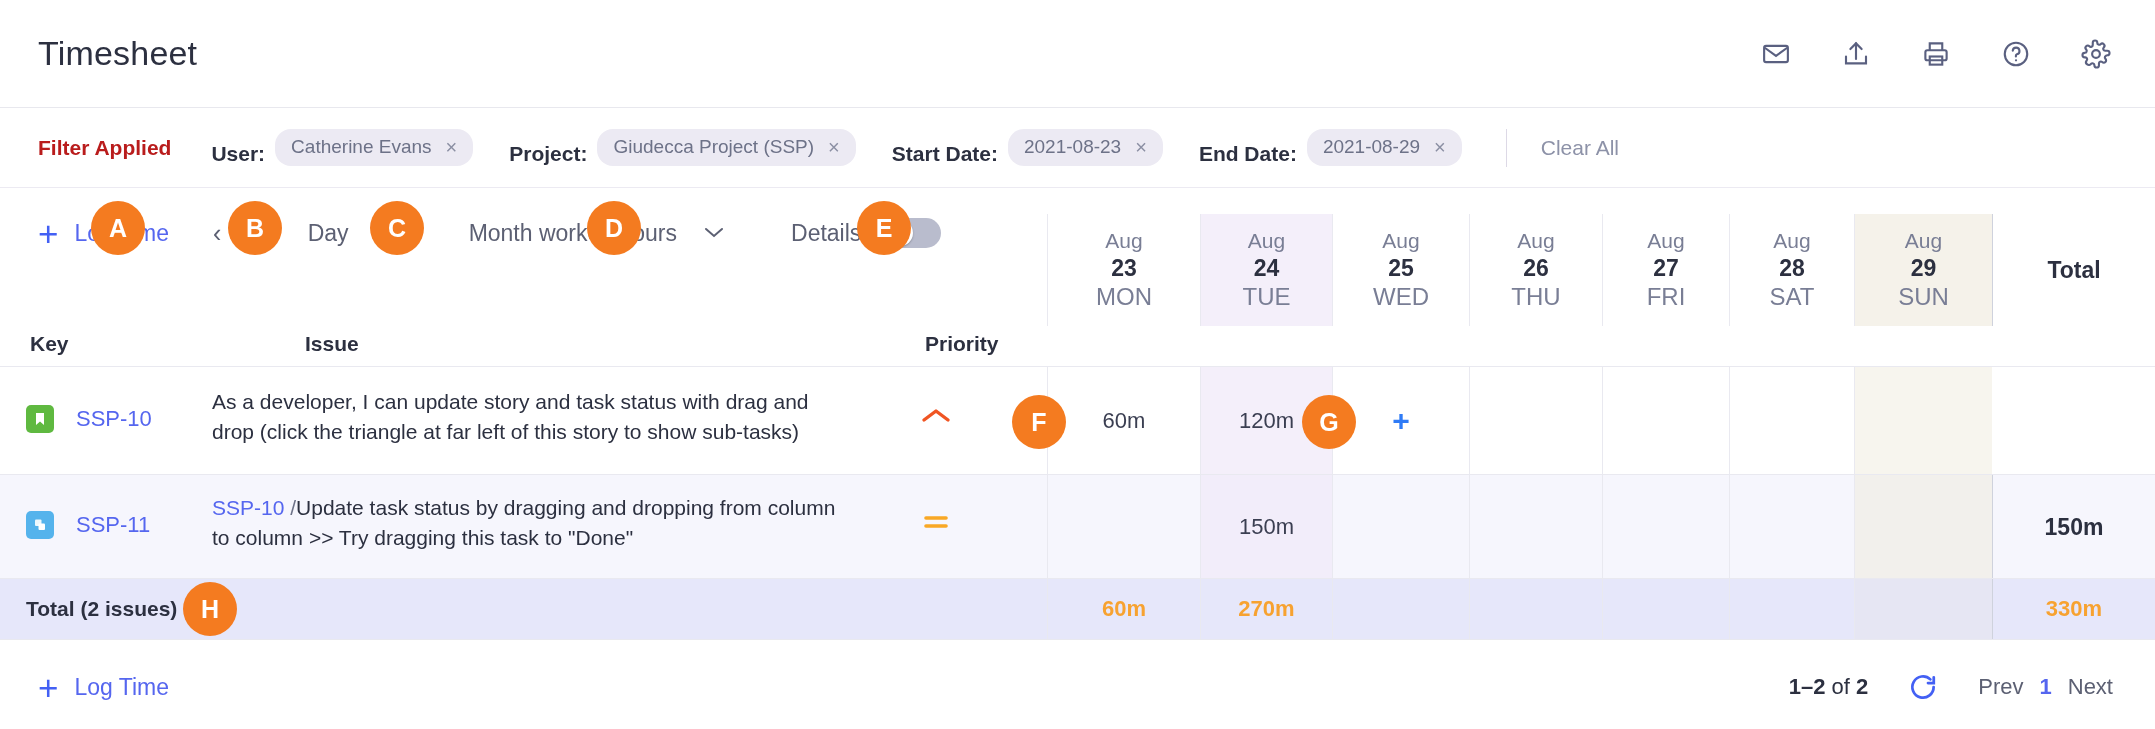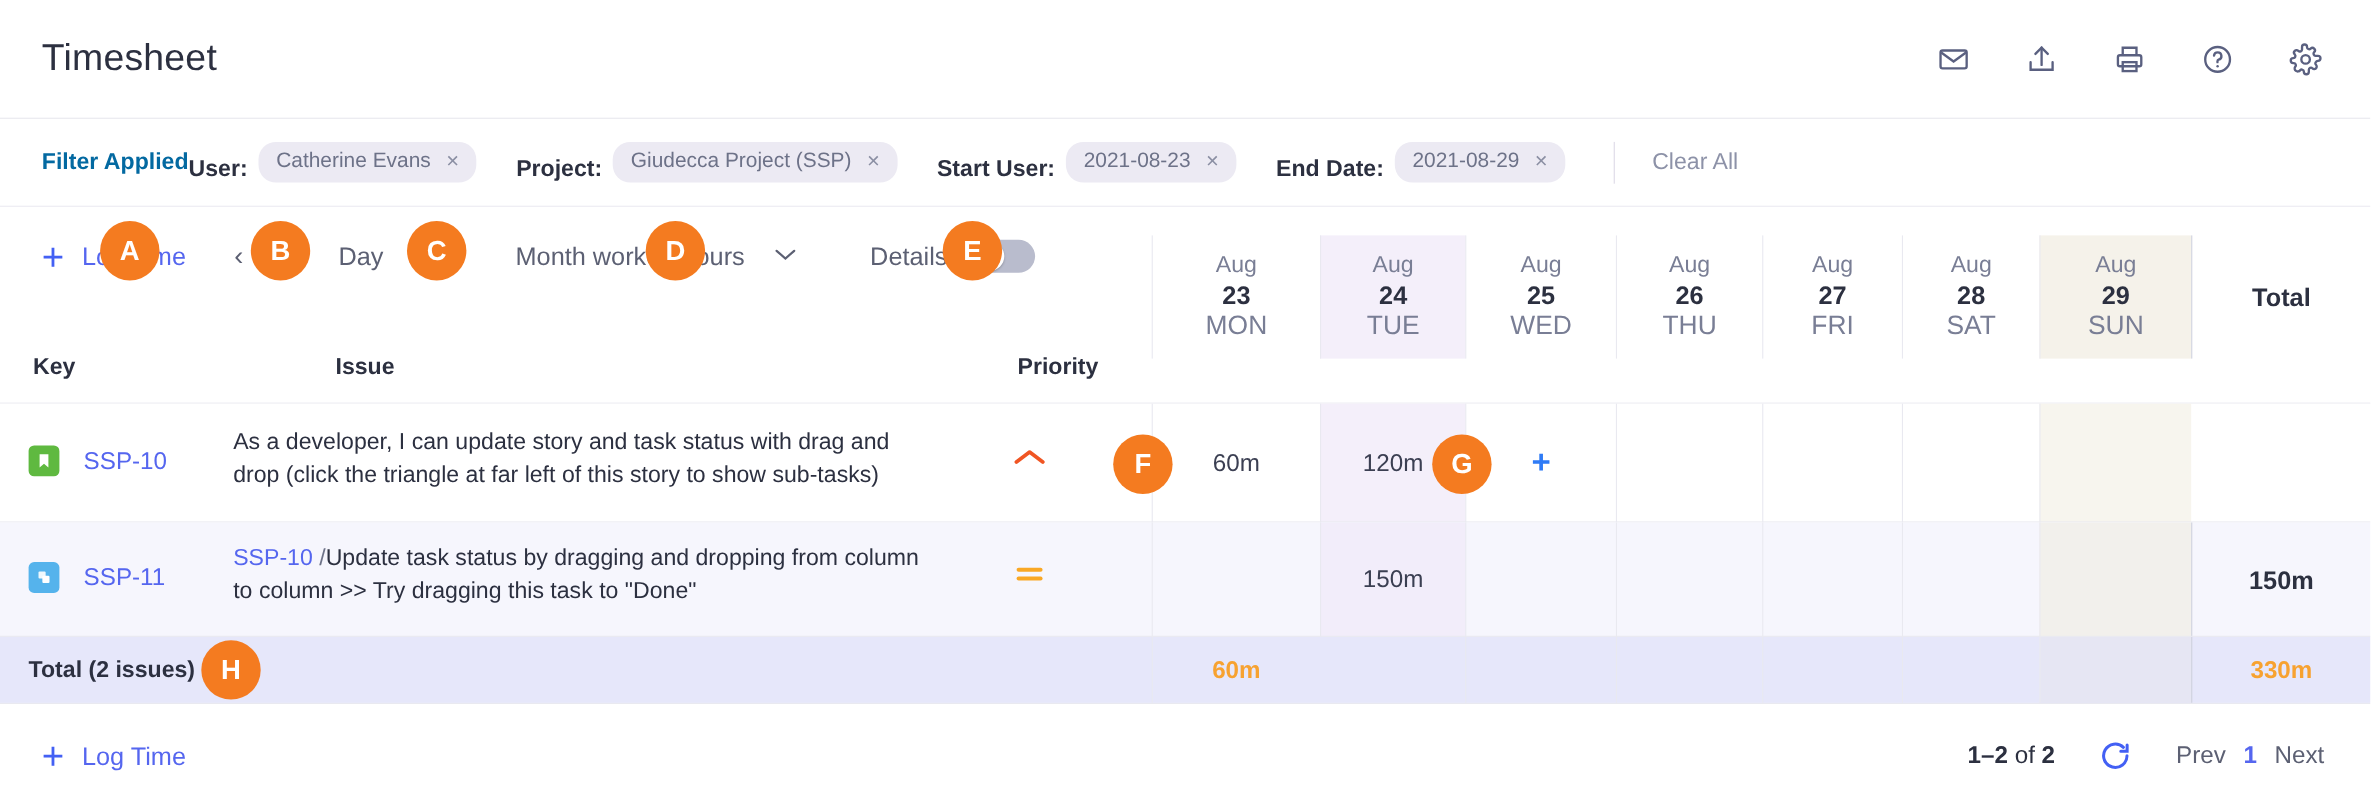--- a/index.html
+++ b/index.html
@@ -28,21 +28,21 @@
   }
   .hicon { width:34px; height:34px; color:#5a6080; display:flex; align-items:center; justify-content:center; cursor:pointer; }
   .hicon svg { display:block; }
 
   
   .filterbar {
     position:absolute; left:0; top:108px; width:2155px; height:80px;
     border-bottom:1px solid #eceaf2;
     display:flex; align-items:center; padding-left:38px;
   }
-  .filter-applied { font-size:21px; font-weight:700; color:#0369a1; white-space:nowrap; }
+  .filter-applied { font-size:21px; font-weight:700; color:#b91c1c; margin-right:40px; white-space:nowrap; }
   .filter-group { display:flex; align-items:flex-end; margin-right:36px; white-space:nowrap; }
   .filter-label { font-size:21px; font-weight:700; color:#2c3040; margin-right:10px; }
   .chip {
     display:inline-flex; align-items:center; gap:14px;
     background:#eceaf3; border-radius:16px;
     padding:7px 16px 8px 16px;
     font-size:19px; color:#6d7288;
   }
   .chip .chip-x { font-size:20px; color:#8b8fa3; cursor:pointer; line-height:1; }
   .divider-v { width:1px; height:38px; background:#ddd9e6; margin:0 34px 0 8px; }
@@ -87,21 +87,21 @@
   .dayhead.hl-cream  { background:#f5f2ea; }
   .totalhead {
     position:absolute; top:214px; height:112px;
     display:flex; align-items:center; justify-content:center;
     border-left:1px solid #cfd2dd;
   }
   .totalhead span { font-size:23px; font-weight:700; color:#2c3040; }
 
   
   .colhead {
-    position:absolute; left:0; top:322px; width:1047px; height:40px;
+    position:absolute; left:0; top:332px; width:1047px; height:40px;
   }
   .colhead .ch { position:absolute; top:0; font-size:21px; font-weight:700; color:#2c3040; }
 
   
   .hr-cols { position:absolute; left:0; top:366px; width:2155px; height:1px; background:#e9e9f0; }
 
   
   .row { position:absolute; left:0; width:2155px; }
   .row.r1 { top:367px; height:108px; background:#ffffff; }
   .row.r2 { top:475px; height:104px; background:#f6f6fd; }
@@ -216,21 +216,21 @@
 
     <div class="filter-group">
       <span class="filter-label">Project:</span>
       <span class="chip">
         <span>Giudecca Project (SSP)</span>
         <span class="chip-x">×</span>
       </span>
     </div>
 
     <div class="filter-group">
-      <span class="filter-label">Start User:</span>
+      <span class="filter-label">Start Date:</span>
       <span class="chip">
         <span>2021-08-23</span>
         <span class="chip-x">×</span>
       </span>
     </div>
 
     <div class="filter-group">
       <span class="filter-label">End Date:</span>
       <span class="chip">
         <span>2021-08-29</span>
@@ -383,20 +383,21 @@
     <div class="daycell" style="left:1602px; width:127px; top:0; height:104px;"></div>
     <div class="daycell" style="left:1729px; width:125px; top:0; height:104px;"></div>
     <div class="daycell hl-cream" style="left:1854px; width:138px; top:0; height:104px;"></div>
     <div class="cell-total" style="left:1992px; width:163px; top:0; height:104px;">150m</div>
   </div>
   <div class="row-sep" style="top:578px;"></div>
 
   <div class="row rt">
     <div class="totals-label" style="top:18px;">Total (2 issues)</div>
     <div class="daycell" style="left:1047px; width:153px; top:0; height:60px;">60m</div>
+    <div class="daycell" style="left:1200px; width:132px; top:0; height:60px;">270m</div>
     <div class="daycell" style="left:1332px; width:137px; top:0; height:60px;"></div>
     <div class="daycell" style="left:1469px; width:133px; top:0; height:60px;"></div>
     <div class="daycell" style="left:1602px; width:127px; top:0; height:60px;"></div>
     <div class="daycell" style="left:1729px; width:125px; top:0; height:60px;"></div>
     <div class="daycell hl-cream" style="left:1854px; width:138px; top:0; height:60px;"></div>
     <div class="cell-total" style="left:1992px; width:163px; top:0; height:60px;">330m</div>
   </div>
   <div class="row-sep" style="top:639px;"></div>
 
   <div class="footer">

